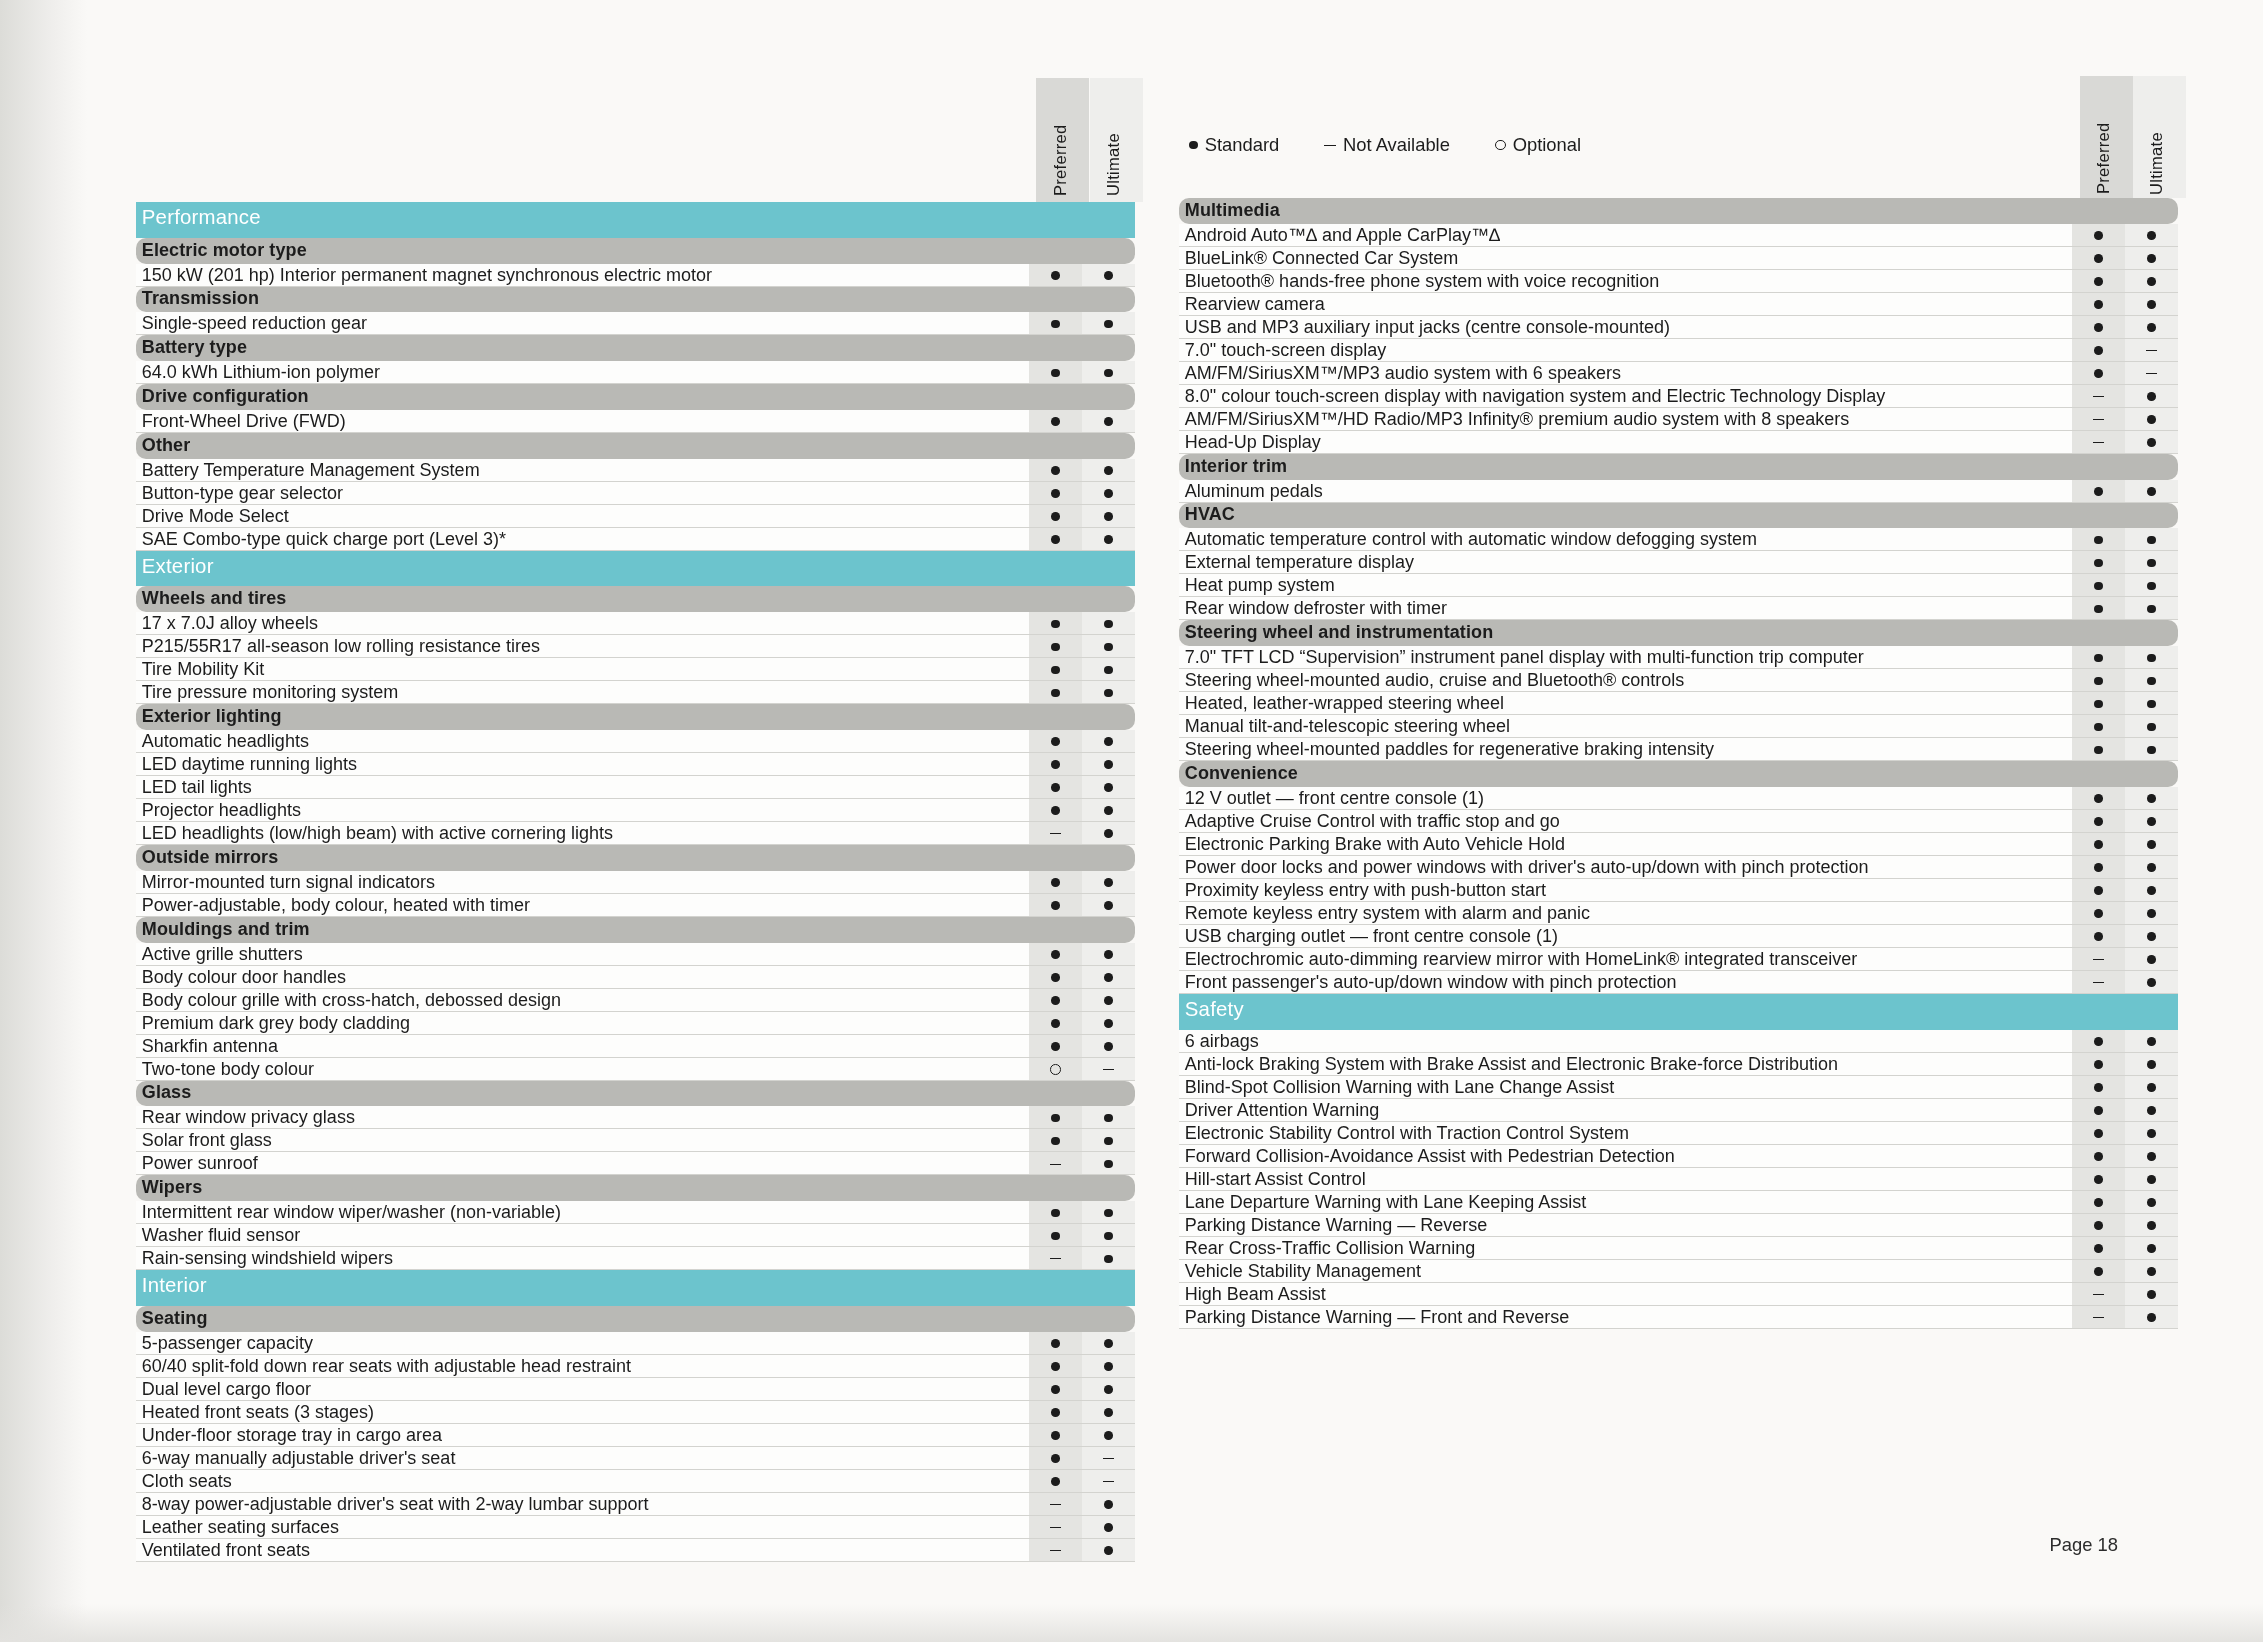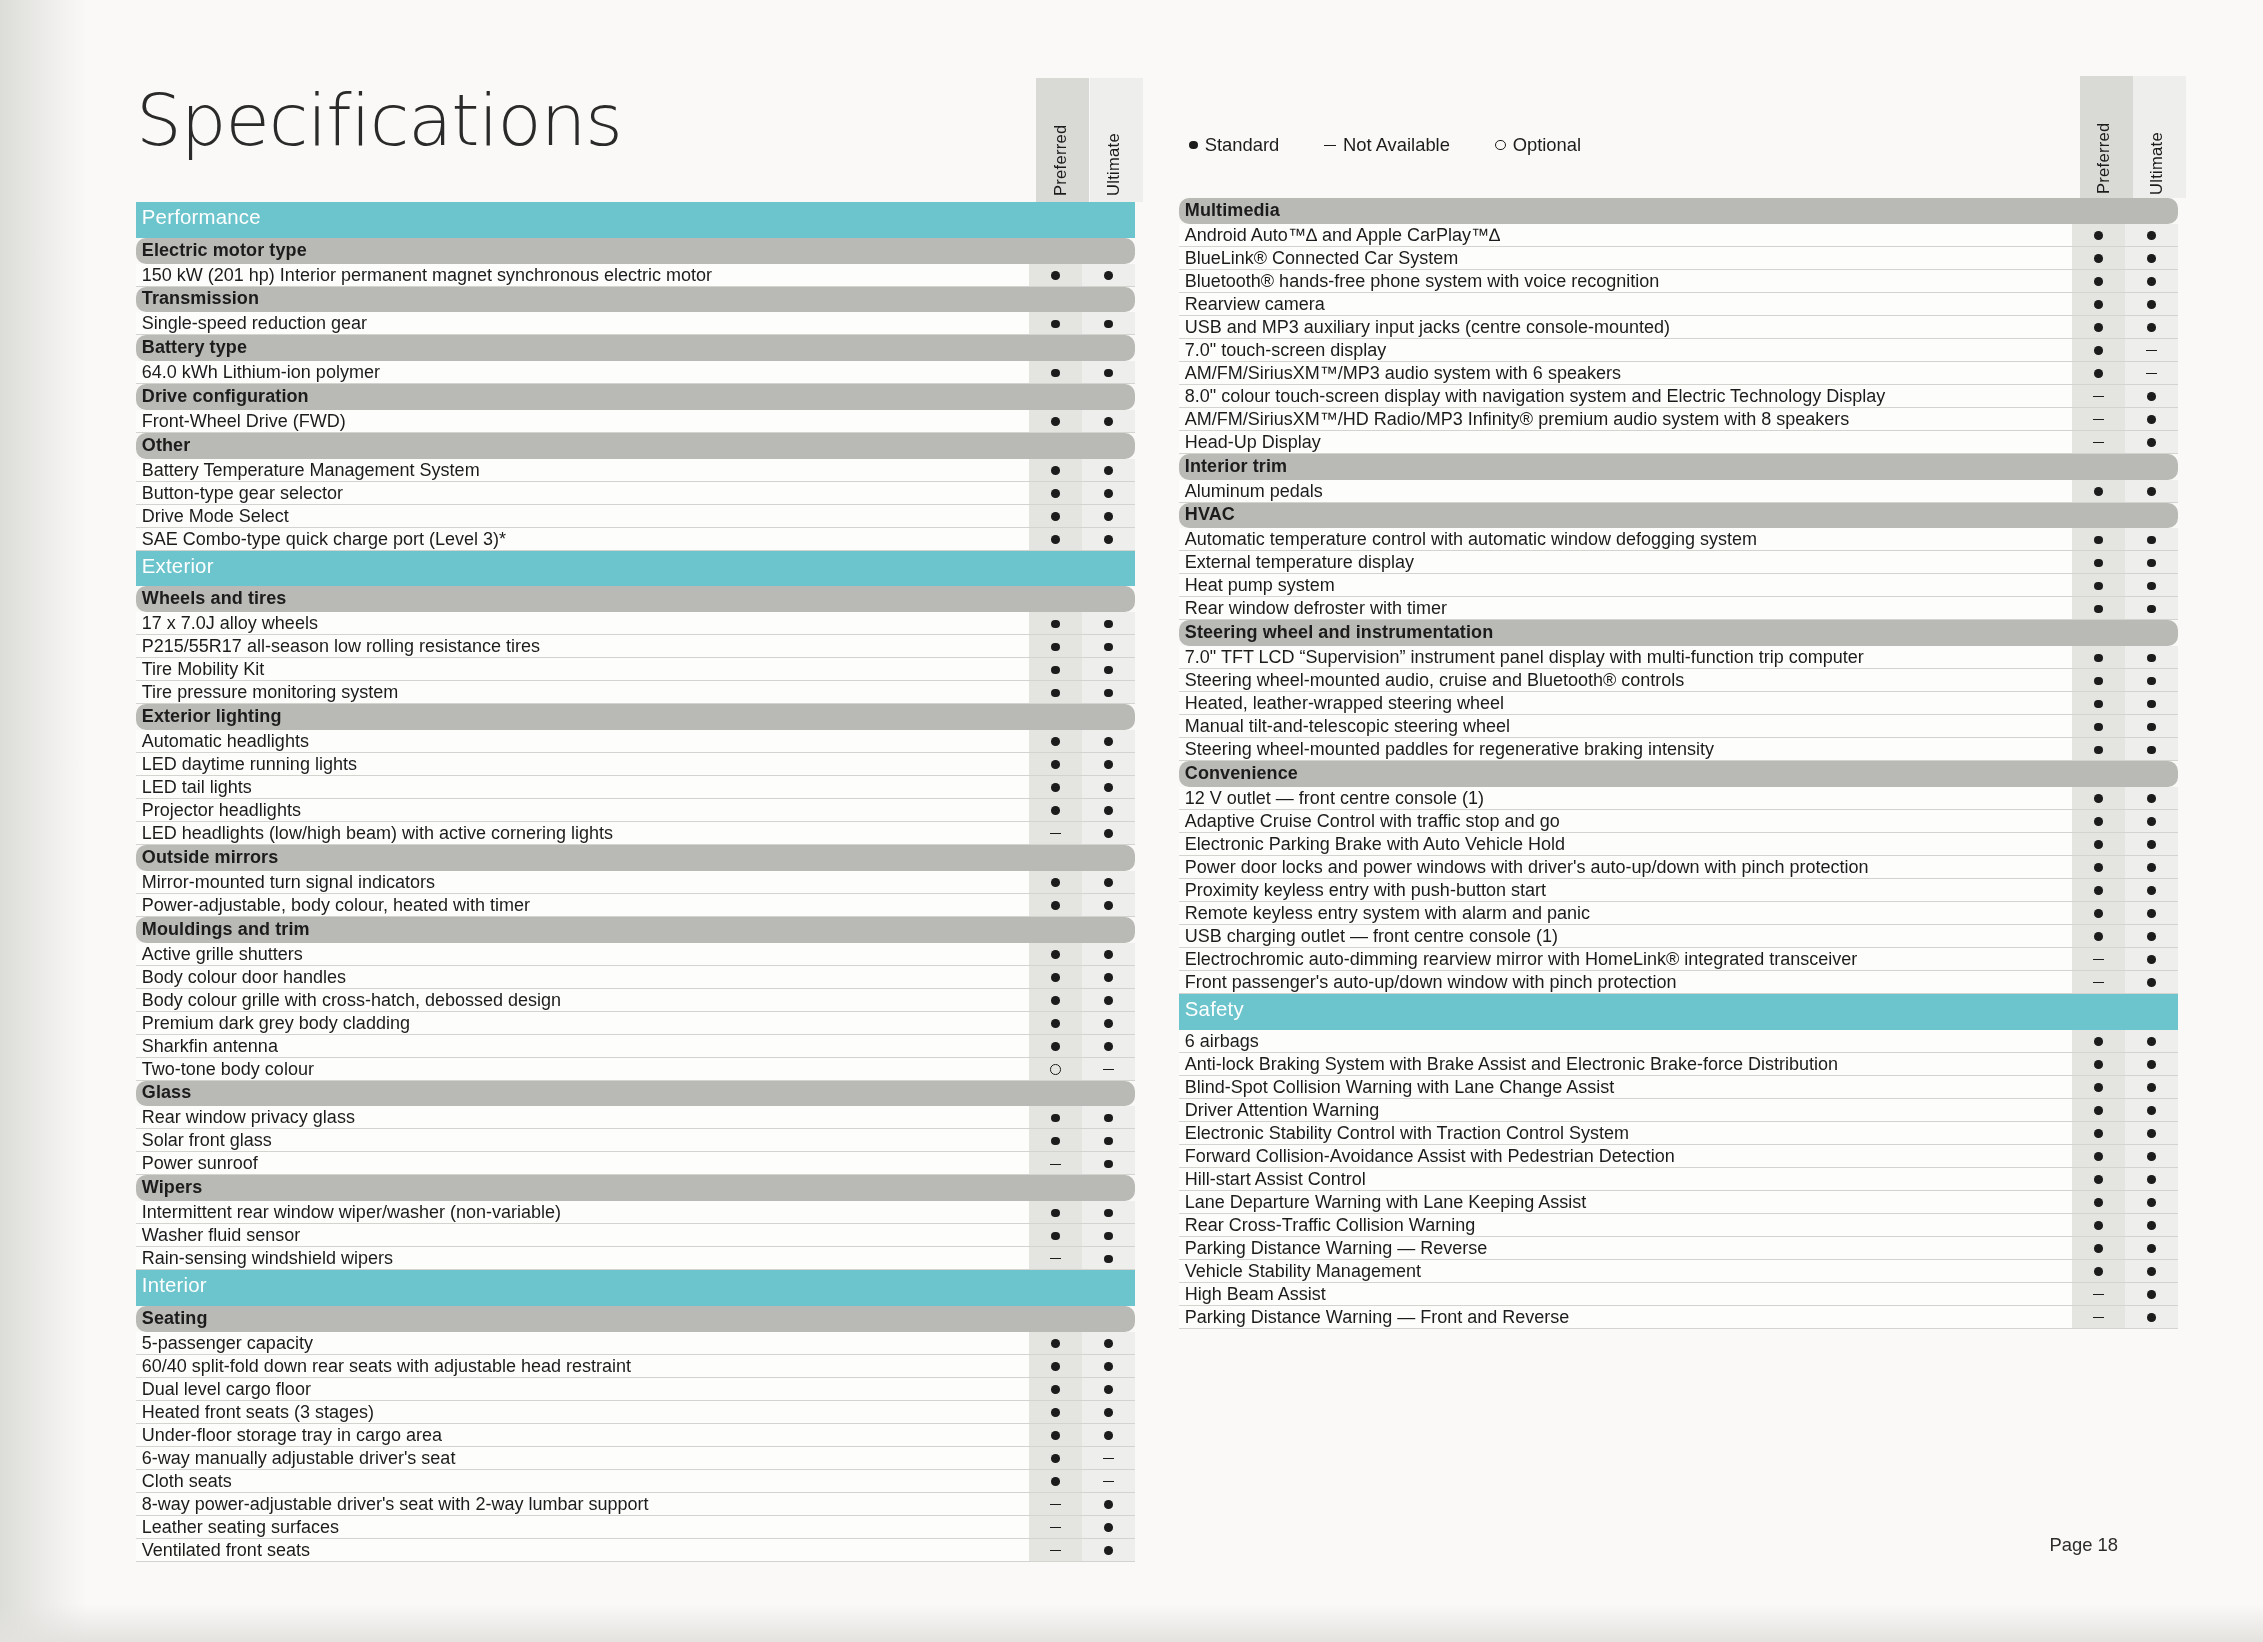--- a/index.html
+++ b/index.html
@@ -164,21 +164,20 @@
 </style>
 </head>
 <body>
 
 <div class="page">
   <div class="page-shadow-left"></div>
   <div class="page-shadow-bottom"></div>
 
   <div class="content">
 
-    <div class="title">Specifications</div>
 
     <div class="vstrip" style="left:1036px; top:78px; height:124px;"></div>
     <div class="vstrip" style="left:1090px; top:78px; height:124px; background:#eeeeec;"></div>
     <div class="colhead" style="left:1051px; top:80px; height:116px;">Preferred</div>
     <div class="colhead" style="left:1104px; top:83px; height:113px;">Ultimate</div>
 
     <div class="vstrip" style="left:2080px; top:76px; height:122px;"></div>
     <div class="vstrip" style="left:2133px; top:76px; height:122px; background:#eeeeec;"></div>
     <div class="colhead" style="left:2094px; top:78px; height:116px;">Preferred</div>
     <div class="colhead" style="left:2147px; top:82px; height:113px;">Ultimate</div>
@@ -607,26 +606,26 @@
           <div class="label">Hill-start Assist Control</div>
           <div class="mark"><span class="m-dot"></span></div>
           <div class="mark second"><span class="m-dot"></span></div>
         </div>
         <div class="row">
           <div class="label">Lane Departure Warning with Lane Keeping Assist</div>
           <div class="mark"><span class="m-dot"></span></div>
           <div class="mark second"><span class="m-dot"></span></div>
         </div>
         <div class="row">
+          <div class="label">Parking Distance Warning — Reverse</div>
+          <div class="mark"><span class="m-dot"></span></div>
+          <div class="mark second"><span class="m-dot"></span></div>
+        </div>
+        <div class="row">
           <div class="label">Rear Cross-Traffic Collision Warning</div>
-          <div class="mark"><span class="m-dot"></span></div>
-          <div class="mark second"><span class="m-dot"></span></div>
-        </div>
-        <div class="row">
-          <div class="label">Parking Distance Warning — Reverse</div>
           <div class="mark"><span class="m-dot"></span></div>
           <div class="mark second"><span class="m-dot"></span></div>
         </div>
         <div class="row">
           <div class="label">Vehicle Stability Management</div>
           <div class="mark"><span class="m-dot"></span></div>
           <div class="mark second"><span class="m-dot"></span></div>
         </div>
         <div class="row">
           <div class="label">High Beam Assist</div>

